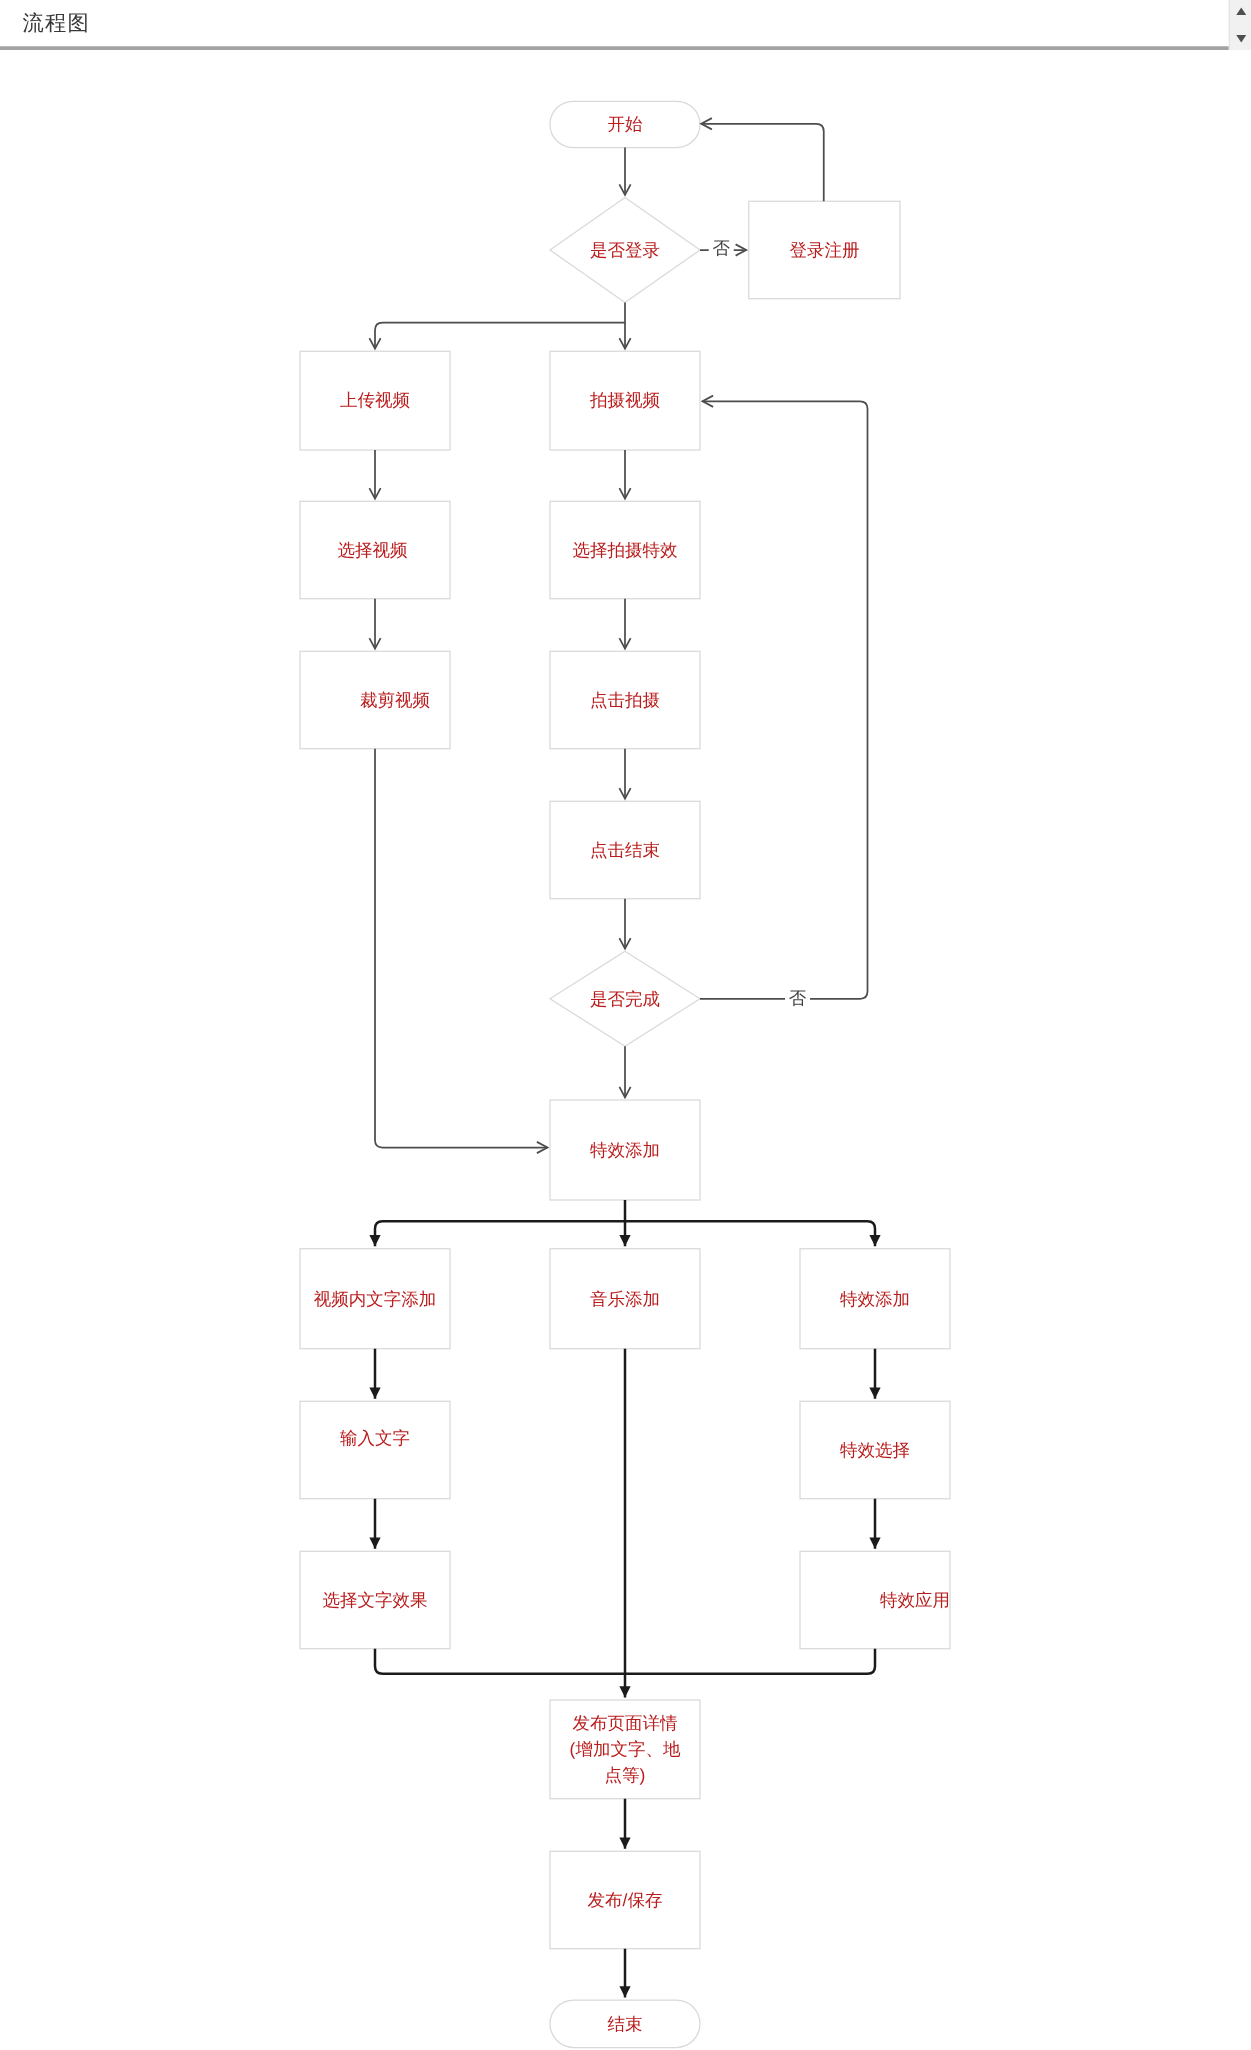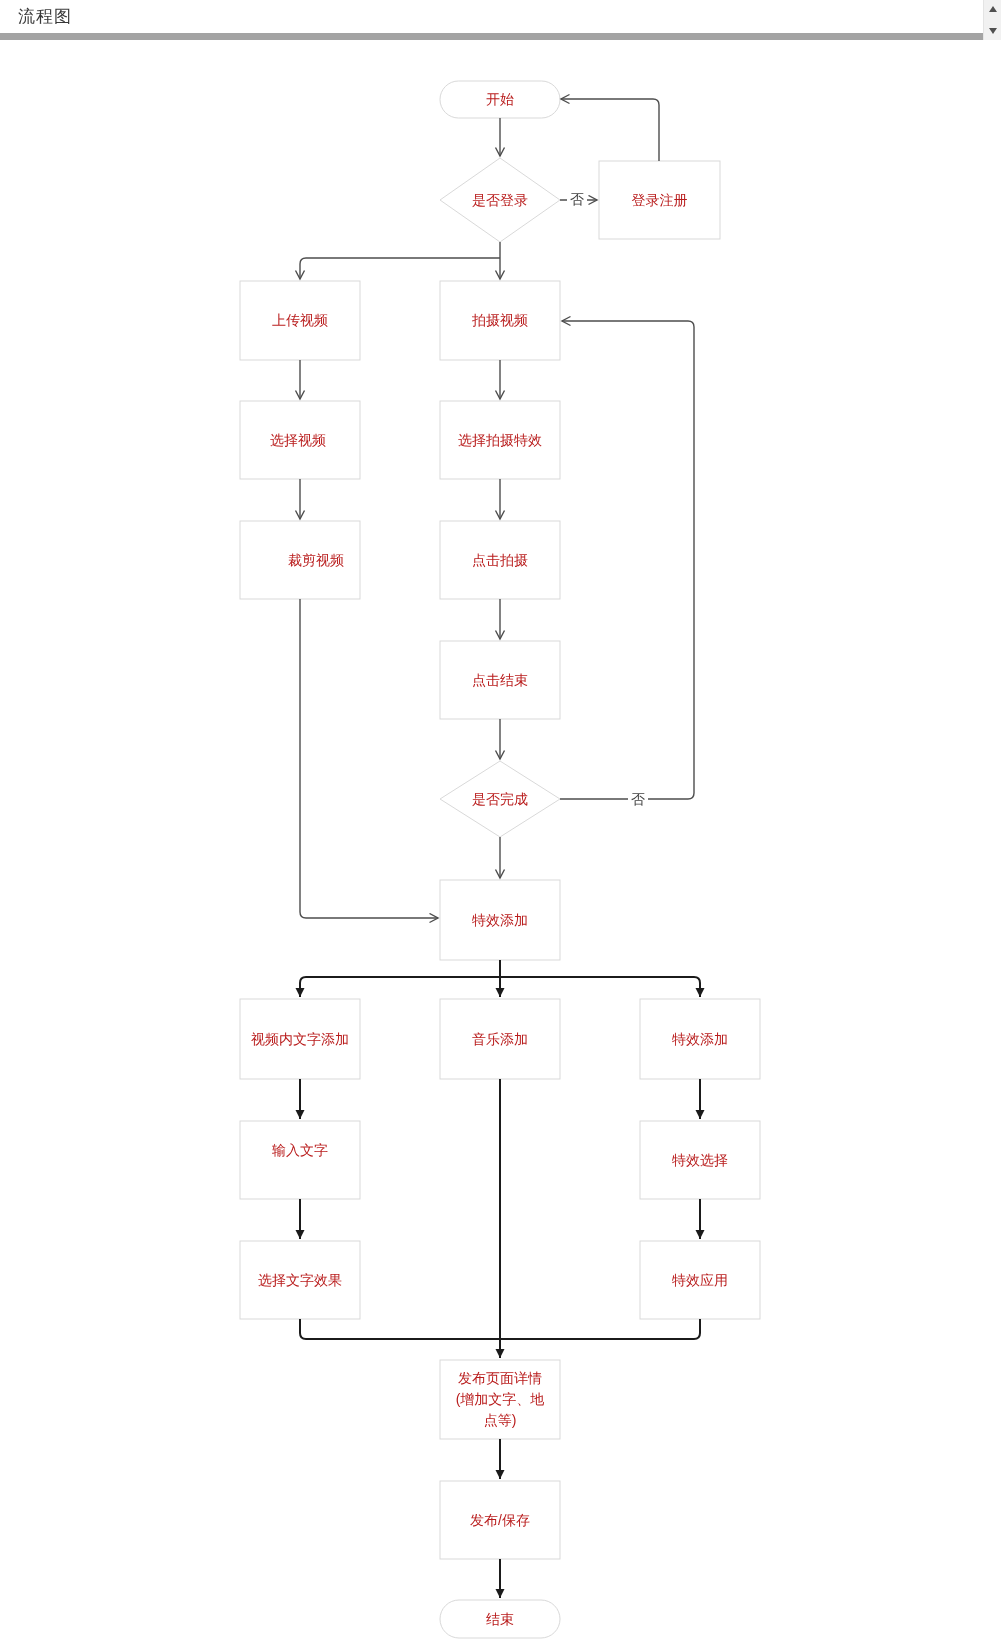--- a/index.html
+++ b/index.html
@@ -2,21 +2,21 @@
 <html><head>
 <meta charset="utf-8">
 <style>
   html,body{margin:0;padding:0;}
   body{
     width:1001px;height:1640px;position:relative;overflow:hidden;background:#ffffff;
     font-family:"Liberation Sans","DejaVu Sans",sans-serif;
   }
   .header{
     position:absolute;top:0;left:0;width:1001px;height:40px;box-sizing:border-box;
-    background:#ffffff;border-bottom:7px solid #a3a3a3;
+    background:#ffffff;border-bottom:3px solid #a3a3a3;
     display:flex;align-items:center;padding-left:18px;z-index:5;
   }
   .page-title{font-size:17px;font-weight:400;color:#383838;margin:0;letter-spacing:1px;}
   .scrollbar{
     position:absolute;top:0;right:0;width:18px;height:40px;box-sizing:border-box;
     background:#f1f1f1;border-left:1px solid #e4e4e4;
     display:flex;flex-direction:column;justify-content:space-between;align-items:center;
     padding:6px 0;z-index:6;
   }
   .sb-btn{width:100%;display:flex;justify-content:center;cursor:pointer;}
@@ -112,21 +112,21 @@
       <div class="node-label" style="left: 440px; top: 521px; width: 120px; height: 78px;">点击拍摄</div>
       <div class="node-label" style="left: 440px; top: 641px; width: 120px; height: 78px;">点击结束</div>
       <div class="node-label" style="left: 440px; top: 761px; width: 120px; height: 76px;">是否完成</div>
       <div class="node-label" style="left: 440px; top: 880px; width: 120px; height: 80px;">特效添加</div>
       <div class="node-label" style="left: 240px; top: 999px; width: 120px; height: 80px;">视频内文字添加</div>
       <div class="node-label" style="left: 440px; top: 999px; width: 120px; height: 80px;">音乐添加</div>
       <div class="node-label" style="left: 640px; top: 999px; width: 120px; height: 80px;">特效添加</div>
       <div class="node-label" style="left: 240px; top: 1121px; width: 120px; height: 58px;">输入文字</div>
       <div class="node-label" style="left: 640px; top: 1121px; width: 120px; height: 78px;">特效选择</div>
       <div class="node-label" style="left: 240px; top: 1241px; width: 120px; height: 78px;">选择文字效果</div>
-      <div class="node-label" style="left: 640px; top: 1241px; width: 120px; height: 78px;">特效应用</div>
+      <div class="node-label" style="left: 640px; top: 1241px; width: 120px; height: 78px; padding-left: 32px;">特效应用</div>
       <div class="node-label" style="left: 440px; top: 1360px; width: 120px; height: 79px;">发布页面详情
 (增加文字、地
 点等)</div>
       <div class="node-label" style="left: 440px; top: 1481px; width: 120px; height: 78px;">发布/保存</div>
       <div class="node-label" style="left: 440px; top: 1600px; width: 120px; height: 38px;">结束</div>
       <div class="edge-label" style="left: 577px; top: 199px;">否</div>
       <div class="edge-label" style="left: 638px; top: 799px;">否</div>
     </div>
 </div>
 

